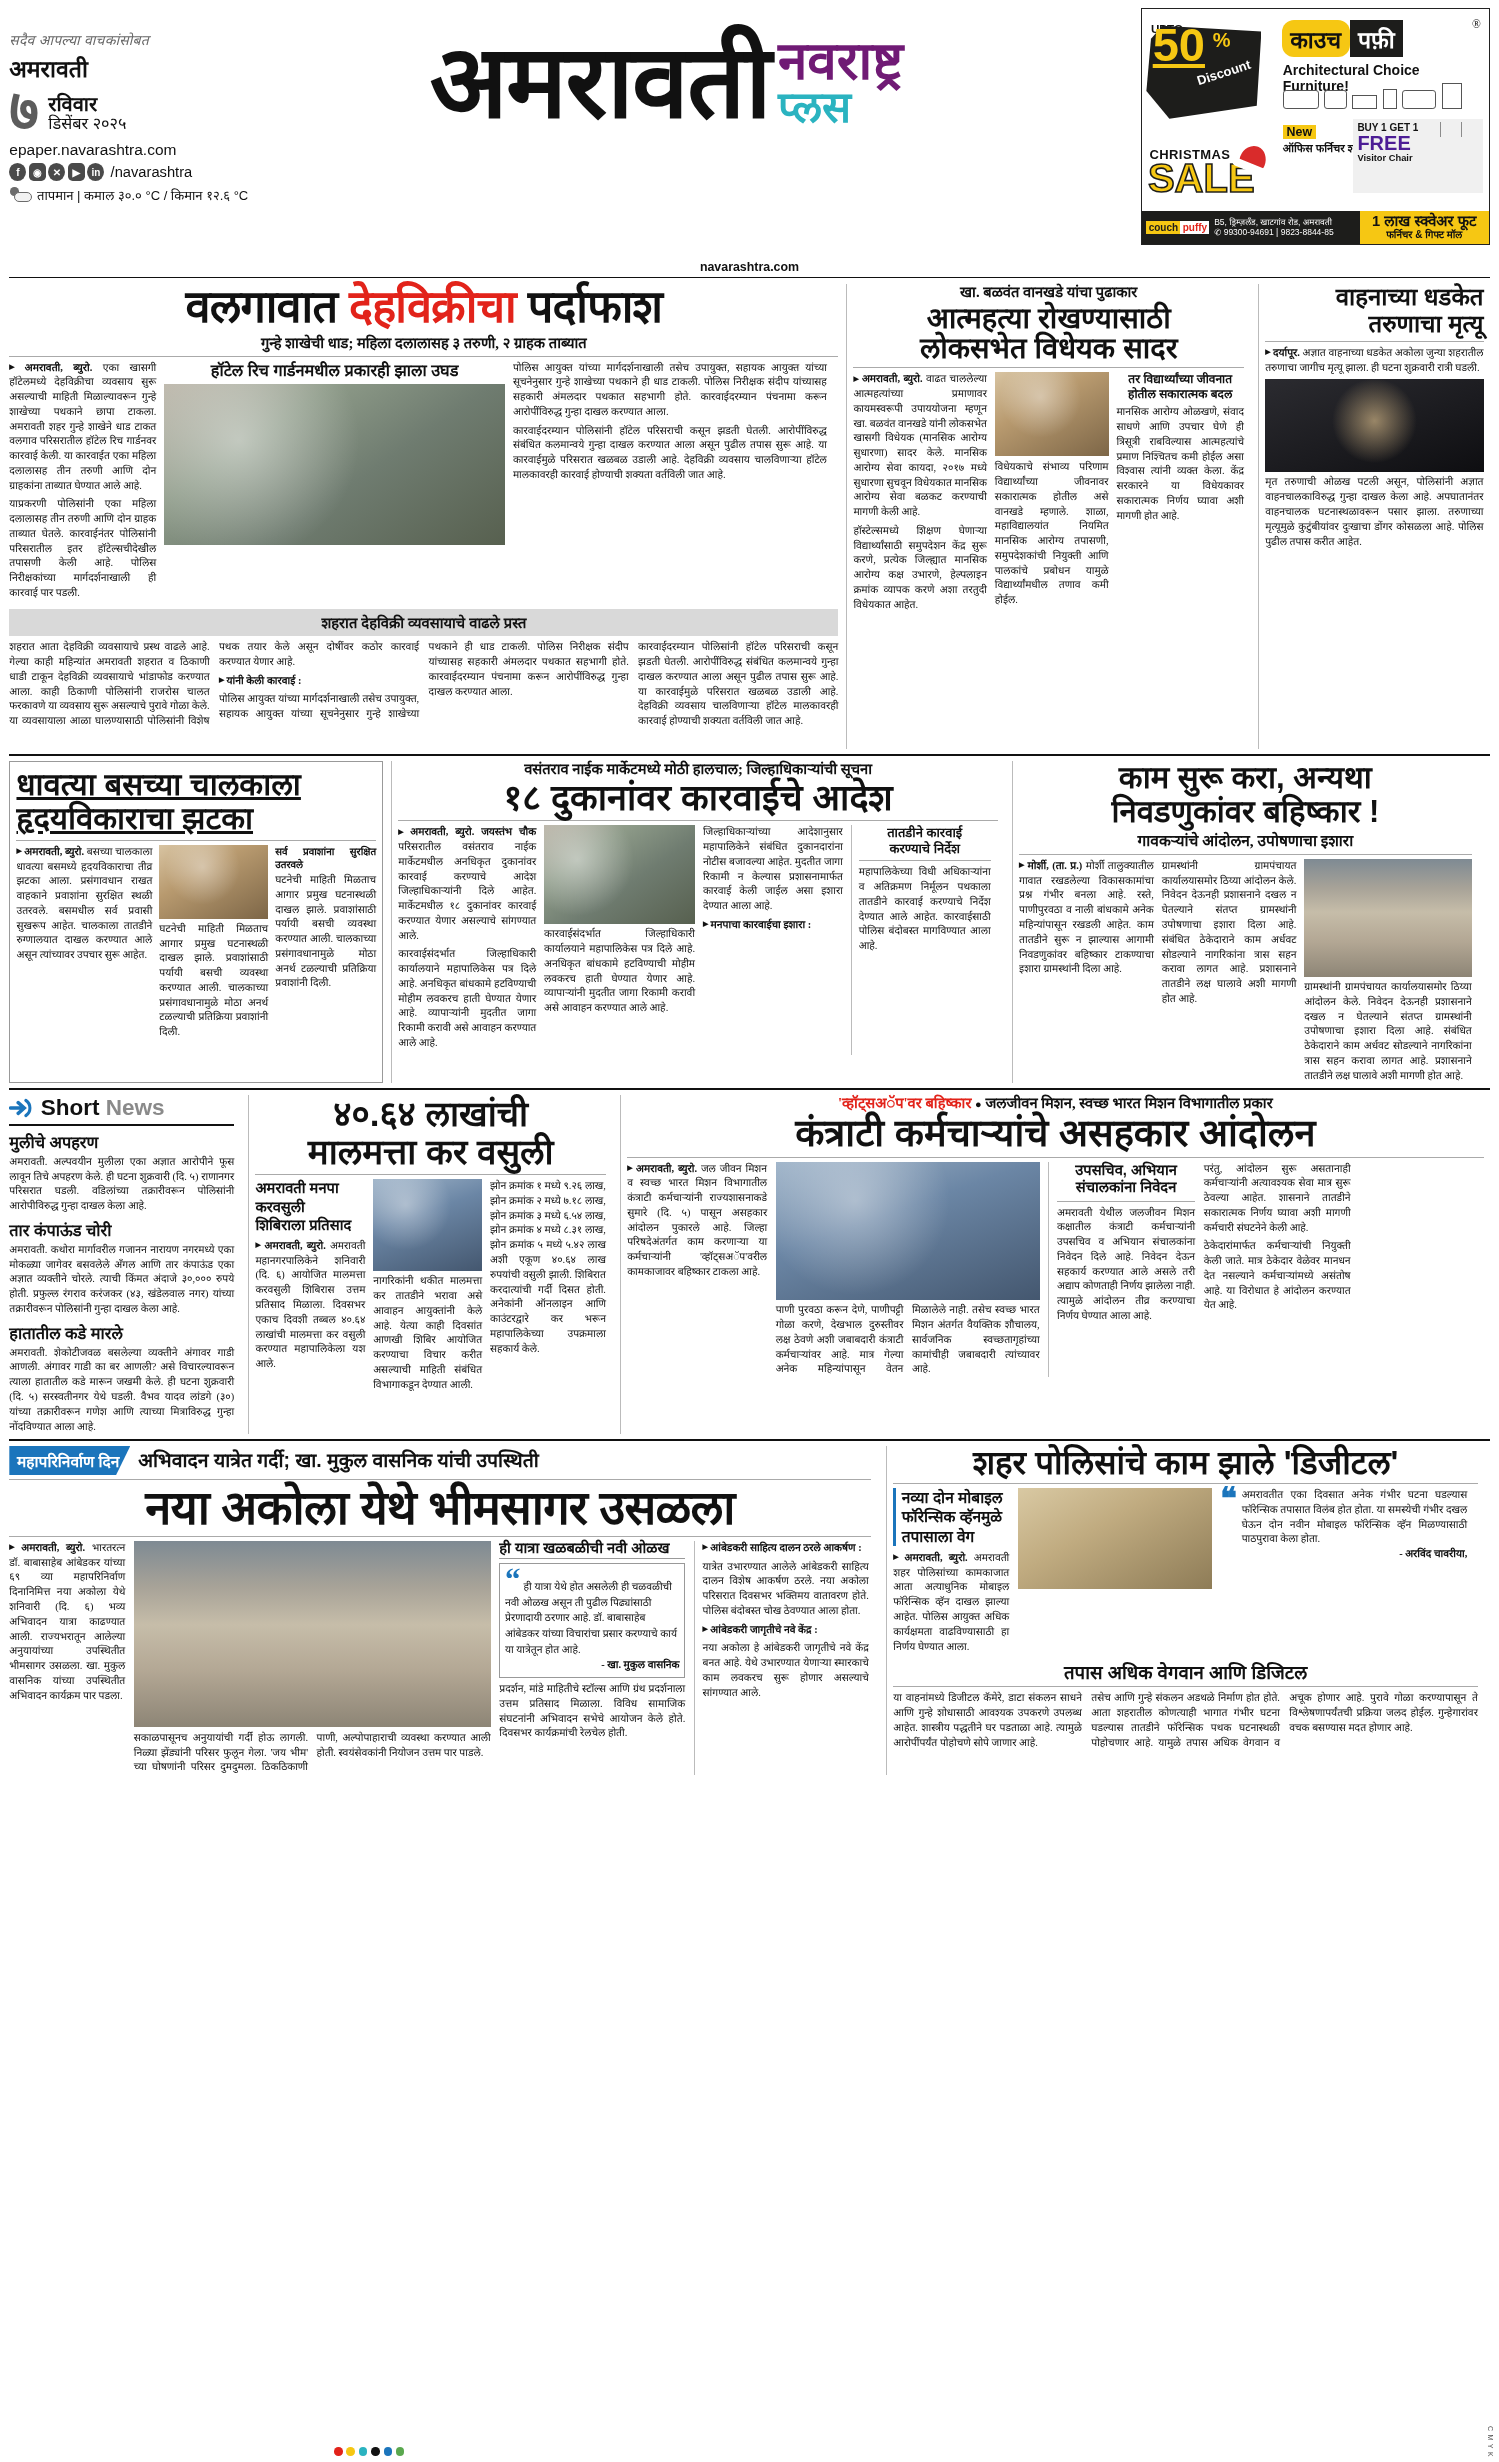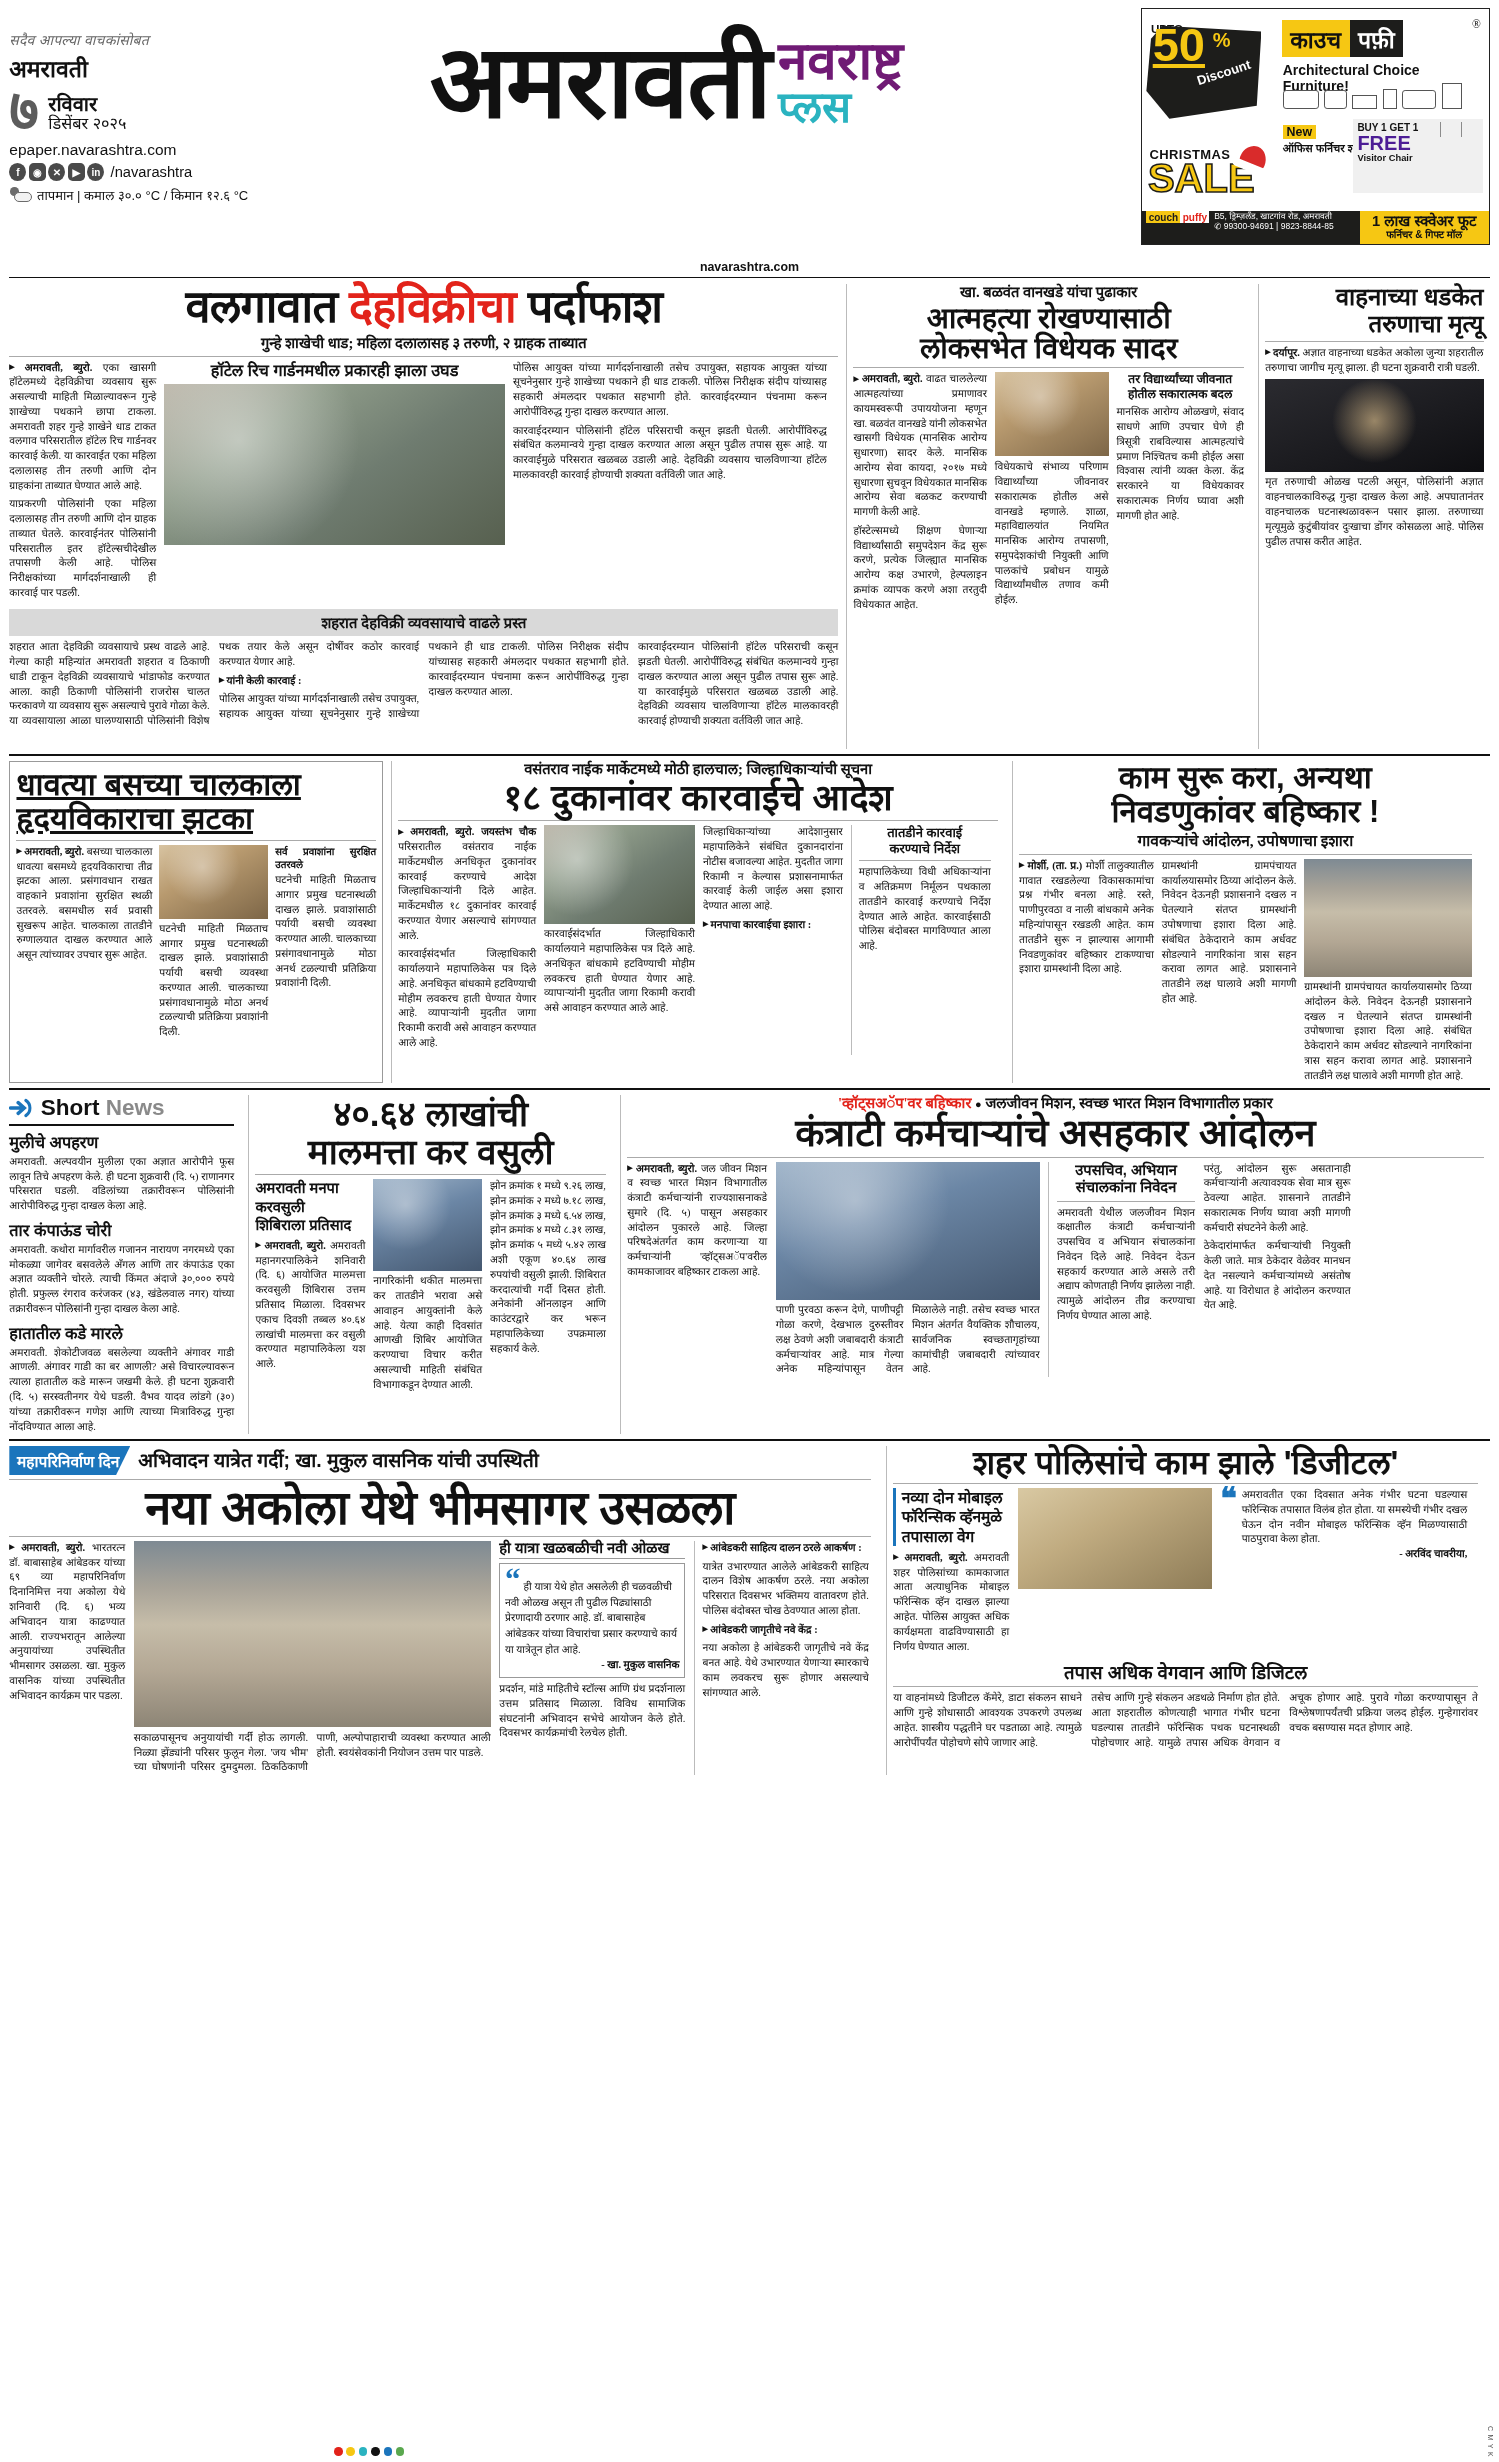--- a/index.html
+++ b/index.html
@@ -71,21 +71,21 @@
   .ad-sale{ position:absolute; left:6.2px; top:149px; font-size:40px; font-weight:bold;
             color:#f6c713; -webkit-text-stroke:1.6px #1d1d1b;
             font-family:"Liberation Sans",sans-serif; line-height:1;}
   .ad-hat { position:absolute; left:99px; top:137px; width:26px; height:22px;
             background:#d92b2b; border-radius:50% 50% 16% 16%/70% 70% 30% 30%;
             transform:rotate(22deg);}
   .ad-hat::after{content:"";position:absolute;left:-4.7px;bottom:-3.9px;width:36px;height:7.8px;
             background:#fff;border-radius:4.7px;}
   .ad-logo { position:absolute; left:140px; top:11px; display:flex; height:37px;}
   .ad-logo .k { background:#f6c713; padding:3.1px 8.5px; font-size:23px; font-weight:bold;
-                font-family:"Liberation Sans",sans-serif;}
+                font-family:"Liberation Sans",sans-serif;border-radius:12px;}
   .ad-logo .p { background:#1d1d1b; color:#fff; padding:3.1px 8.5px; font-size:23px;
                 font-weight:bold; font-family:"Liberation Sans",sans-serif;}
   .ad-reg { position:absolute; right:7.8px; top:9.3px; font-size:11.6px; }
   .ad-slogan { position:absolute; left:141px; top:53px; font-size:14px; font-weight:bold;
                font-family:"Liberation Sans",sans-serif;}
   .ad-furn { position:absolute; left:141px; top:74px; display:flex; gap:5.4px; align-items:flex-end;}
   .fu { border:1.2px solid #555; background:#fff; }
   .fu1{width:36px;height:18.6px;border-radius:3.1px;}
   .fu2{width:23px;height:18.6px;border-radius:3.1px;}
   .fu3{width:25px;height:14px;}
@@ -104,21 +104,21 @@
                  line-height:1; font-family:"Liberation Sans",sans-serif;}
   .ad-b1g1 .t3 { font-size:9.3px; font-weight:bold; padding-left:4.7px;
                  font-family:"Liberation Sans",sans-serif;}
   .ad-chairs{ position:absolute; right:3.1px; top:3.1px; display:flex; gap:1.6px; }
   .chair { width:20px; height:34px; }
   .chair .bk { width:15.5px; height:18.6px; background:#17181a; border-radius:2.3px;}
   .chair .st { width:17px; height:4.7px; background:#17181a; margin-top:1.6px; border-radius:1.6px;}
   .chair .lg { width:14px; height:6.2px; border-bottom:1.6px solid #8b8b8b;
                border-left:1.6px solid #8b8b8b; margin-left:1.6px;}
   .ad-foot { position:absolute; left:0; right:0; bottom:0; height:33px; display:flex; }
-  .ad-foot-l { flex:1; background:#1d1d1b; color:#fff; display:flex; align-items:flex-start;
+  .ad-foot-l { flex:1; background:#1d1d1b; color:#fff; display:flex; align-items:center;
                gap:4.7px; padding:0 4.7px; }
   .cp-logo { display:flex; font-size:10px; font-weight:bold;
              font-family:"Liberation Sans",sans-serif;}
   .cp-logo .a{background:#f6c713;color:#1d1d1b;padding:0.8px 2.3px;}
   .cp-logo .b{background:#fff;color:#e2231a;padding:0.8px 2.3px;}
   .ad-addr { font-size:8.5px; line-height:1.25; font-family:"Liberation Sans",sans-serif;}
   .ad-foot-r { width:129px; background:#f6c713; display:flex; flex-direction:column;
                align-items:center; justify-content:center; line-height:1.05;}
   .ad-fr1 { font-size:14.7px; font-weight:bold; font-family:"Liberation Sans",sans-serif;}
   .ad-fr2 { font-size:10px; font-weight:bold; font-family:"Liberation Sans",sans-serif;}

